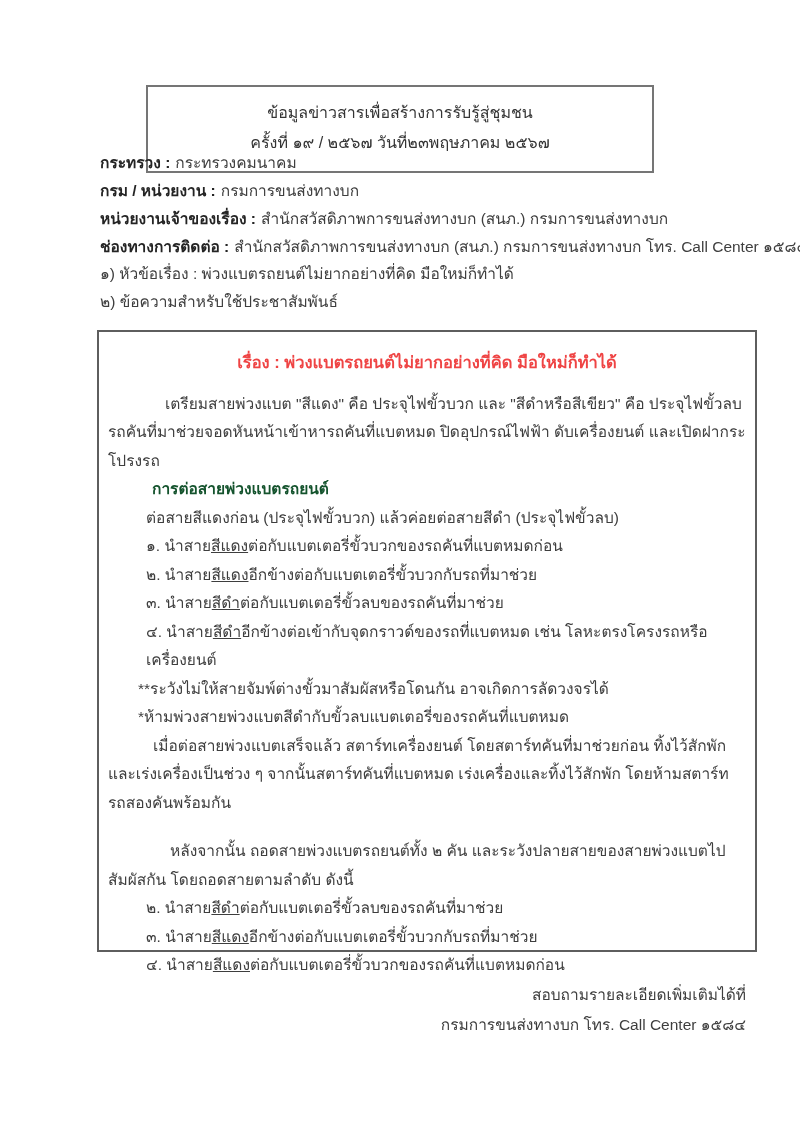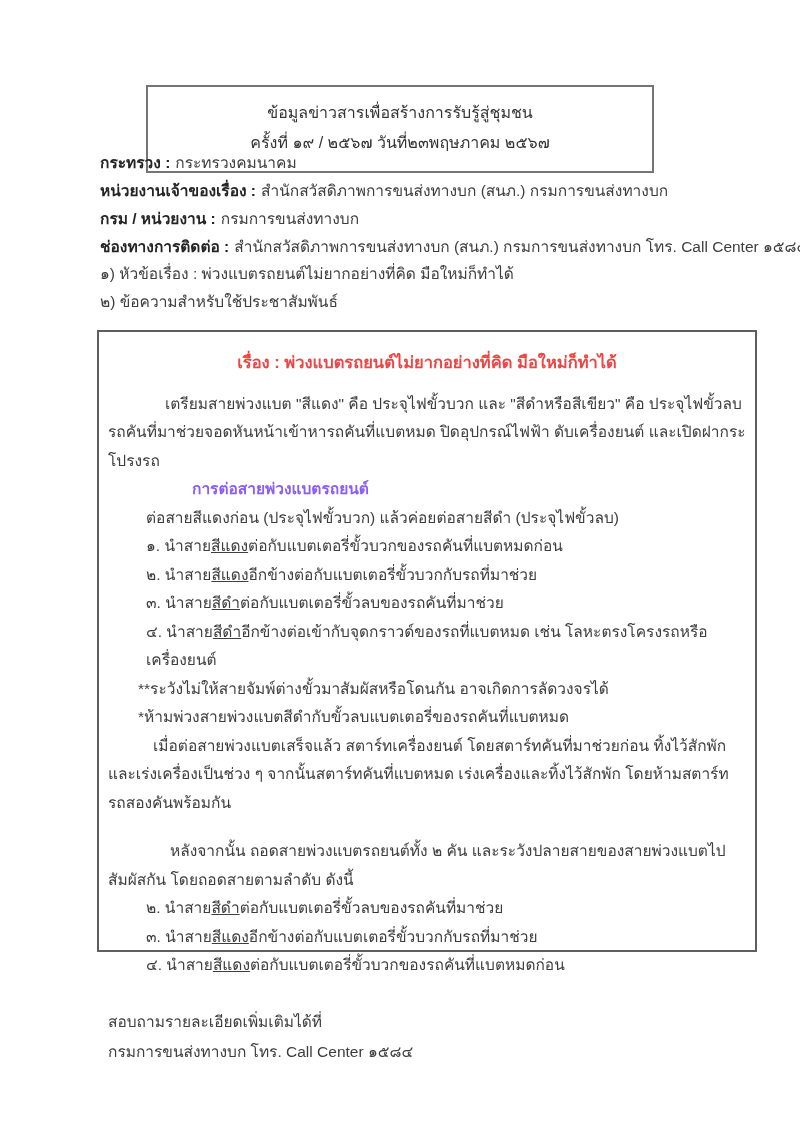--- a/index.html
+++ b/index.html
@@ -33,43 +33,43 @@
     position:absolute; left:97px; top:330px; width:660px; height:622px;
     border:2px solid #5e5e5e;
     padding:16px 9px 0 9px;
     line-height:28.5px;
   }
   .box-title {
     text-align:center; font-weight:bold; color:#ef4444;
     font-size:16.5px; margin-bottom:13px;
   }
   .para1 { text-indent:57px; }
-  .subhead { font-weight:bold; color:#8b5cf6; margin-left:84px; }
+  .subhead { font-weight:bold; color:#14532d; margin-left:44px; }
   .connect-order { margin-left:38px; }
   .step { margin-left:38px; }
   .warn { margin-left:30px; }
   .para2 { text-indent:45px; }
   .para3 { text-indent:62px;margin-top:20px; }
   .u { text-decoration:underline; }
-  .box-footer { text-align:left; margin-top:27px; line-height:30px; }
+  .box-footer { text-align:right; line-height:30px; }
 </style>
 </head>
 <body>
 
 <div class="page">
 
   <div class="header-box">
     <div>ข้อมูลข่าวสารเพื่อสร้างการรับรู้สู่ชุมชน</div>
     <div>ครั้งที่ ๑๙ / ๒๕๖๗  วันที่๒๓พฤษภาคม ๒๕๖๗</div>
   </div>
 
   <div class="meta">
     <div class="meta-row"><span class="meta-label">กระทรวง :</span><span>กระทรวงคมนาคม</span></div>
+    <div class="meta-row"><span class="meta-label">กรม / หน่วยงาน :</span><span>กรมการขนส่งทางบก</span></div>
     <div class="meta-row"><span class="meta-label">หน่วยงานเจ้าของเรื่อง :</span><span>สำนักสวัสดิภาพการขนส่งทางบก (สนภ.) กรมการขนส่งทางบก</span></div>
-    <div class="meta-row"><span class="meta-label">กรม / หน่วยงาน :</span><span>กรมการขนส่งทางบก</span></div>
     <div class="meta-row"><span class="meta-label">ช่องทางการติดต่อ :</span><span>สำนักสวัสดิภาพการขนส่งทางบก (สนภ.) กรมการขนส่งทางบก โทร. Call Center ๑๕๘๔</span></div>
   </div>
 
   <div class="intro">
     <div>๑) หัวข้อเรื่อง : พ่วงแบตรถยนต์ไม่ยากอย่างที่คิด มือใหม่ก็ทำได้</div>
     <div>๒) ข้อความสำหรับใช้ประชาสัมพันธ์</div>
   </div>
 
   <div class="content-box">
     <div class="box-title">เรื่อง : พ่วงแบตรถยนต์ไม่ยากอย่างที่คิด มือใหม่ก็ทำได้</div>

